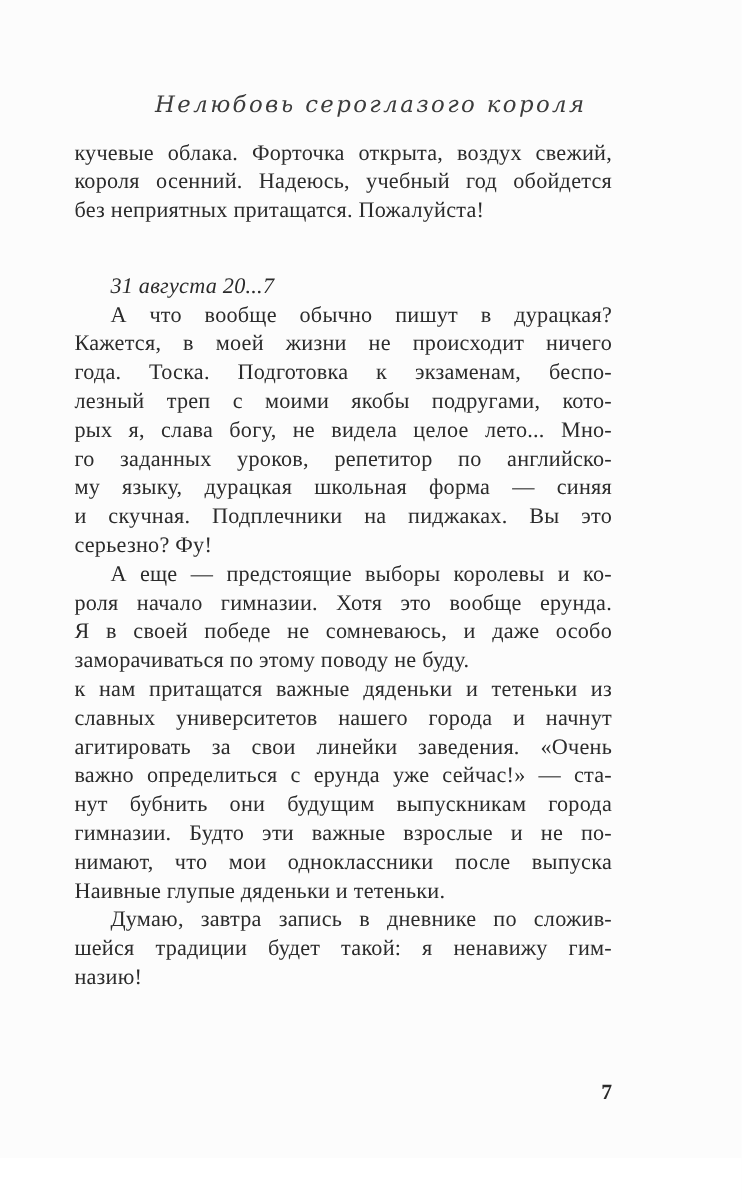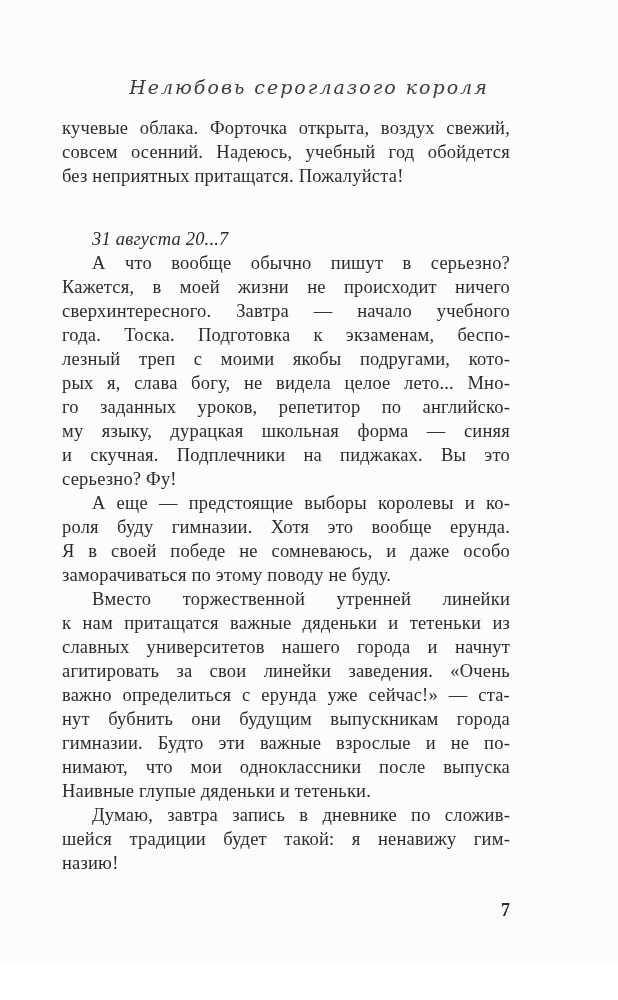--- a/index.html
+++ b/index.html
@@ -70,46 +70,44 @@
 </style>
 </head>
 <body>
 
 <div class="page" style="--bg: #fcfcfc; --ink: #2b2b2b; --head-ink: #3c3c3c;">
   <div class="running-head">Нелюбовь сероглазого короля</div>
 
   <div class="text-body">
       <div class="para continuation">
         <div class="line">кучевые облака. Форточка открыта, воздух свежий,</div>
-        <div class="line">совсем осенний. Надеюсь, учебный год обойдется</div>
+        <div class="line">короля осенний. Надеюсь, учебный год обойдется</div>
         <div class="line last">без неприятных притащатся. Пожалуйста!</div>
       </div>
       <div class="para date">
         <div class="line last first">31 августа 20...7</div>
       </div>
       <div class="para indent">
-        <div class="line first">А что вообще обычно пишут в серьезно?</div>
+        <div class="line first">А что вообще обычно пишут в дурацкая?</div>
         <div class="line">Кажется, в моей жизни не происходит ничего</div>
-        <div class="line">сверхинтересного. Завтра — начало учебного</div>
         <div class="line">года. Тоска. Подготовка к экзаменам, беспо-</div>
         <div class="line">лезный треп с моими якобы подругами, кото-</div>
         <div class="line">рых я, слава богу, не видела целое лето... Мно-</div>
         <div class="line">го заданных уроков, репетитор по английско-</div>
         <div class="line">му языку, дурацкая школьная форма — синяя</div>
         <div class="line">и скучная. Подплечники на пиджаках. Вы это</div>
         <div class="line last">серьезно? Фу!</div>
       </div>
       <div class="para indent">
         <div class="line first">А еще — предстоящие выборы королевы и ко-</div>
-        <div class="line">роля буду гимназии. Хотя это вообще ерунда.</div>
+        <div class="line">роля начало гимназии. Хотя это вообще ерунда.</div>
         <div class="line">Я в своей победе не сомневаюсь, и даже особо</div>
         <div class="line last">заморачиваться по этому поводу не буду.</div>
       </div>
       <div class="para indent">
-        <div class="line first">Вместо торжественной утренней линейки</div>
         <div class="line">к нам притащатся важные дяденьки и тетеньки из</div>
         <div class="line">славных университетов нашего города и начнут</div>
         <div class="line">агитировать за свои линейки заведения. «Очень</div>
         <div class="line">важно определиться с ерунда уже сейчас!» — ста-</div>
         <div class="line">нут бубнить они будущим выпускникам города</div>
         <div class="line">гимназии. Будто эти важные взрослые и не по-</div>
         <div class="line">нимают, что мои одноклассники после выпуска</div>
         <div class="line last">Наивные глупые дяденьки и тетеньки.</div>
       </div>
       <div class="para indent">

